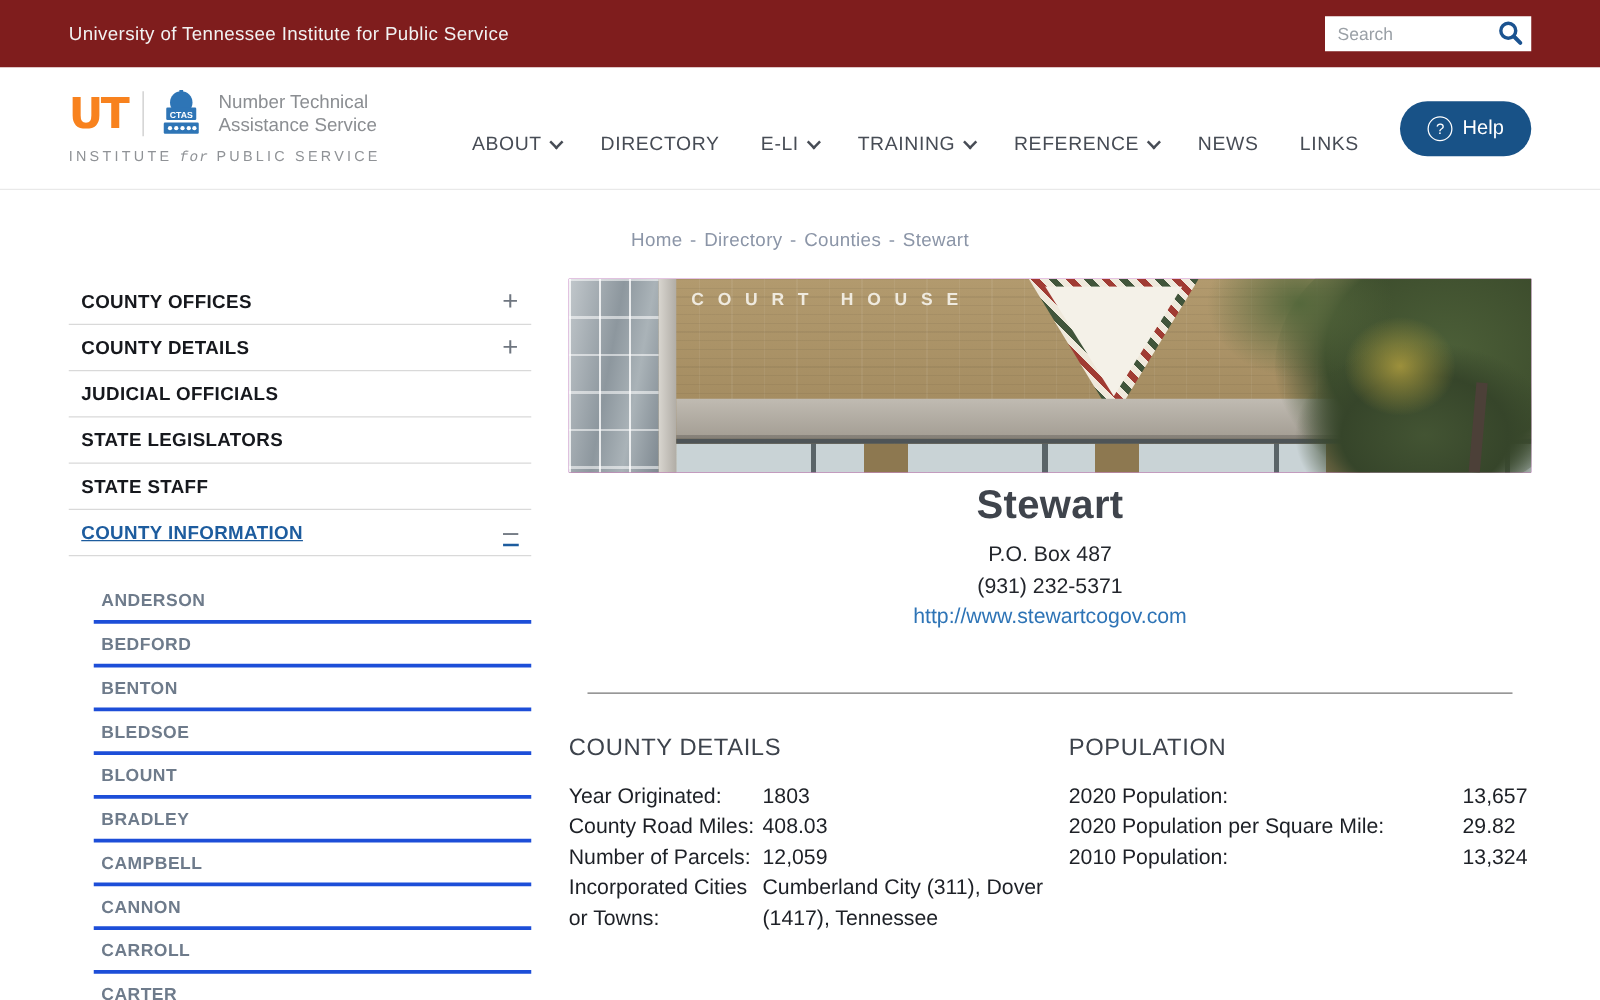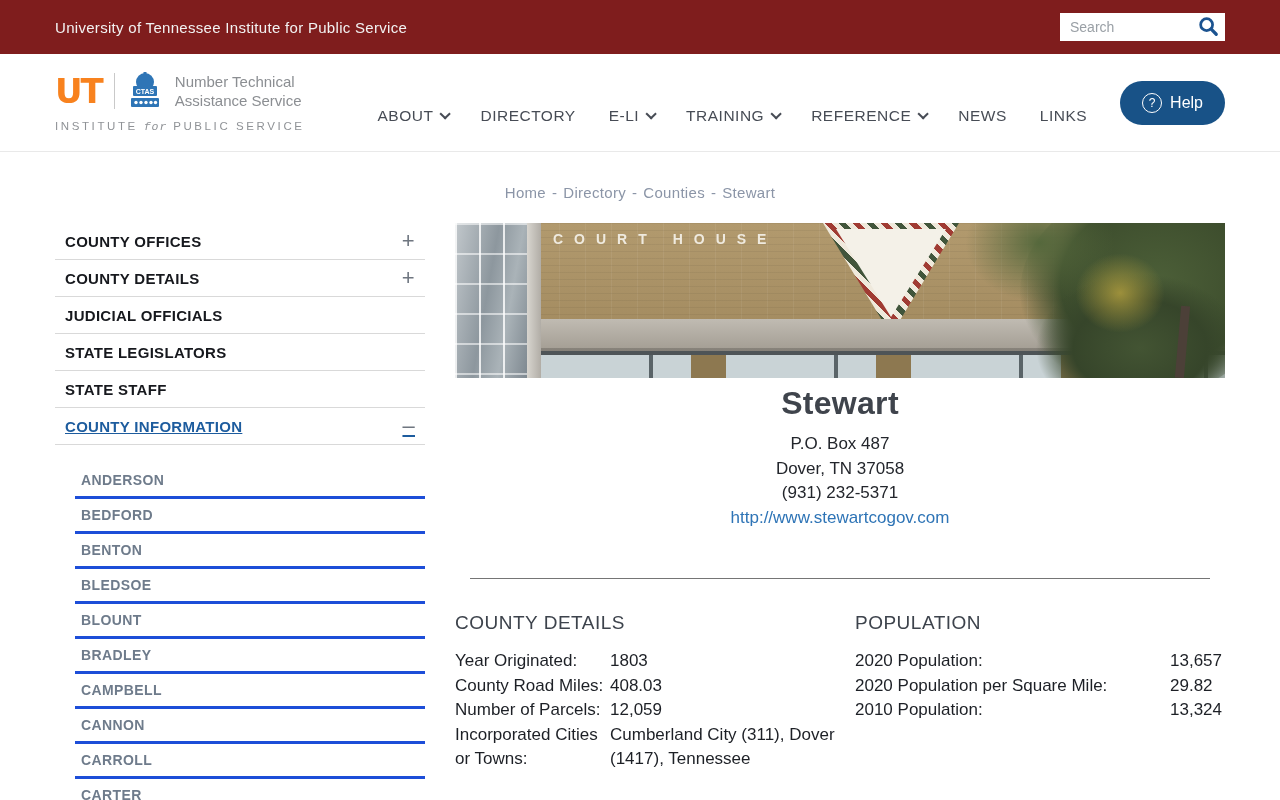--- a/index.html
+++ b/index.html
@@ -268,21 +268,20 @@
       <div class="tree-blob tree2"></div>
       <div class="tree-blob tree3"></div>
       <div class="tree-blob tree4"></div>
       <div class="trunk"></div>
     </div>
 
     <h1 class="county-title">Stewart</h1>
 
     <div class="address">
       <div>P.O. Box 487</div>
-      <div>Dover, TN 37058</div>
       <div>(931) 232-5371</div>
     </div>
     <div class="website">
       <a>http://www.stewartcogov.com</a>
     </div>
 
     <hr class="rule">
 
     <div class="cols">
       <div class="col-left">

